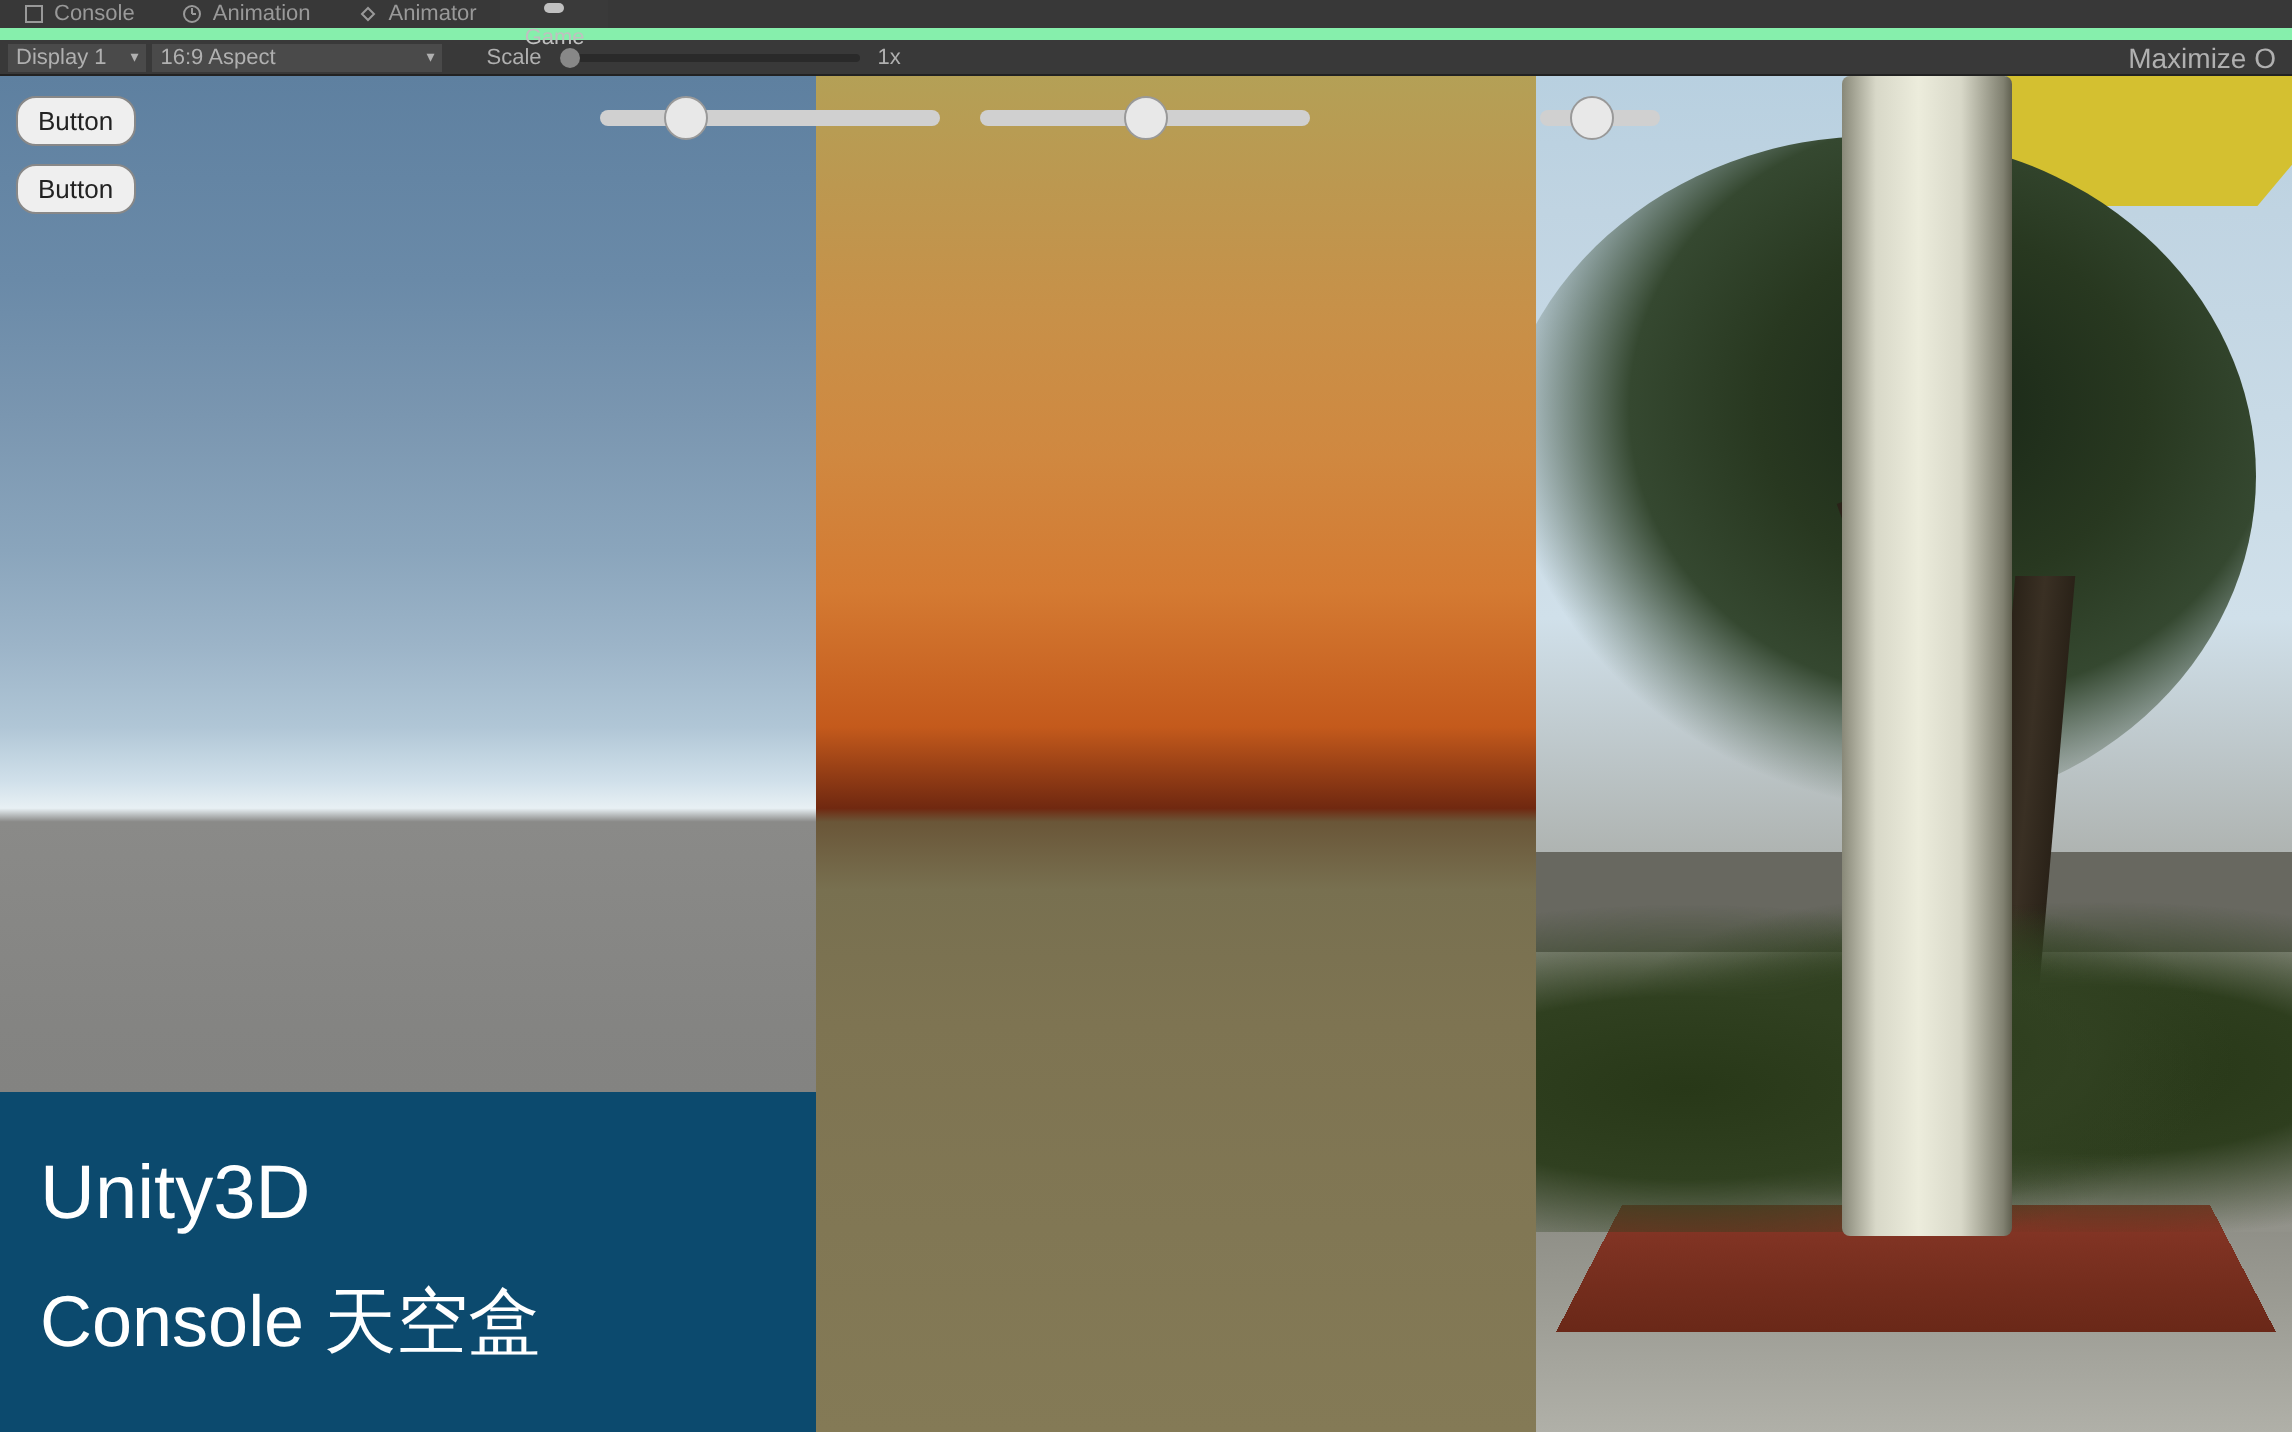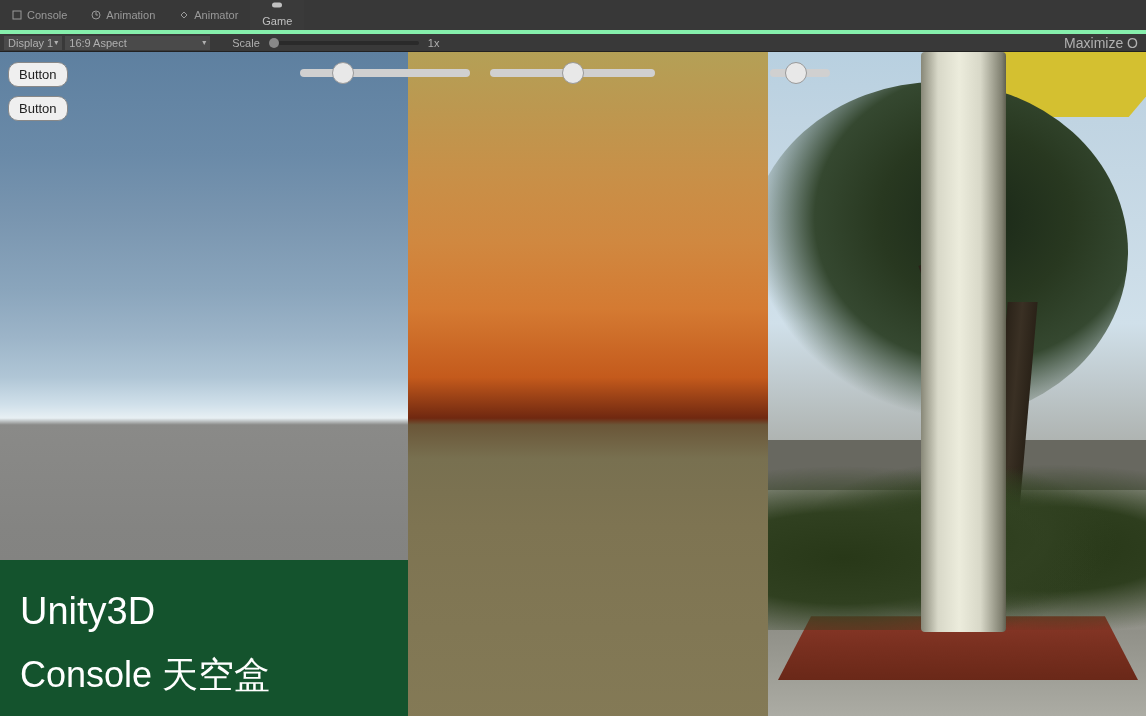--- a/index.html
+++ b/index.html
@@ -12,25 +12,25 @@
     body {
       width: 1146px;
       height: 716px;
       background: #383838;
       overflow: hidden;
       position: relative;
     }
     
     
     .tab-bar {
-      height: 34px;
+      height: 20px;
       background: #383838;
       display: flex;
       align-items: center;
-      border-bottom: 4px solid #86efac;
+      border-bottom: 6px solid #86efac;
     }
     
     .tab {
       display: flex;
       align-items: center;
       padding: 0 12px;
       height: 100%;
       color: #999;
       font-size: 11px;
       gap: 5px;
@@ -65,21 +65,21 @@
       gap: 3px;
     }
     
     .dropdown {
       background: #4a4a4a;
       height: 14px;
       display: flex;
       align-items: center;
       padding: 0 4px;
       cursor: pointer;
-      gap: 1px;
+      gap: 12px;
     }
     
     .dropdown-arrow {
       font-size: 8px;
     }
     
     .scale-label {
       margin-left: 19px;
       font-size: 11px;
     }
@@ -347,21 +347,21 @@
       left: 15px;
     }
     
     
     .caption {
       position: absolute;
       bottom: 0;
       left: 0;
       width: 408px;
       height: 170px;
-      background: #14532d;
+      background: #0c4a6e;
       color: #fff;
       padding: 25px 20px;
       display: flex;
       flex-direction: column;
       justify-content: center;
       gap: 18px;
     }
     
     .caption-line-1 {
       font-size: 38px;

